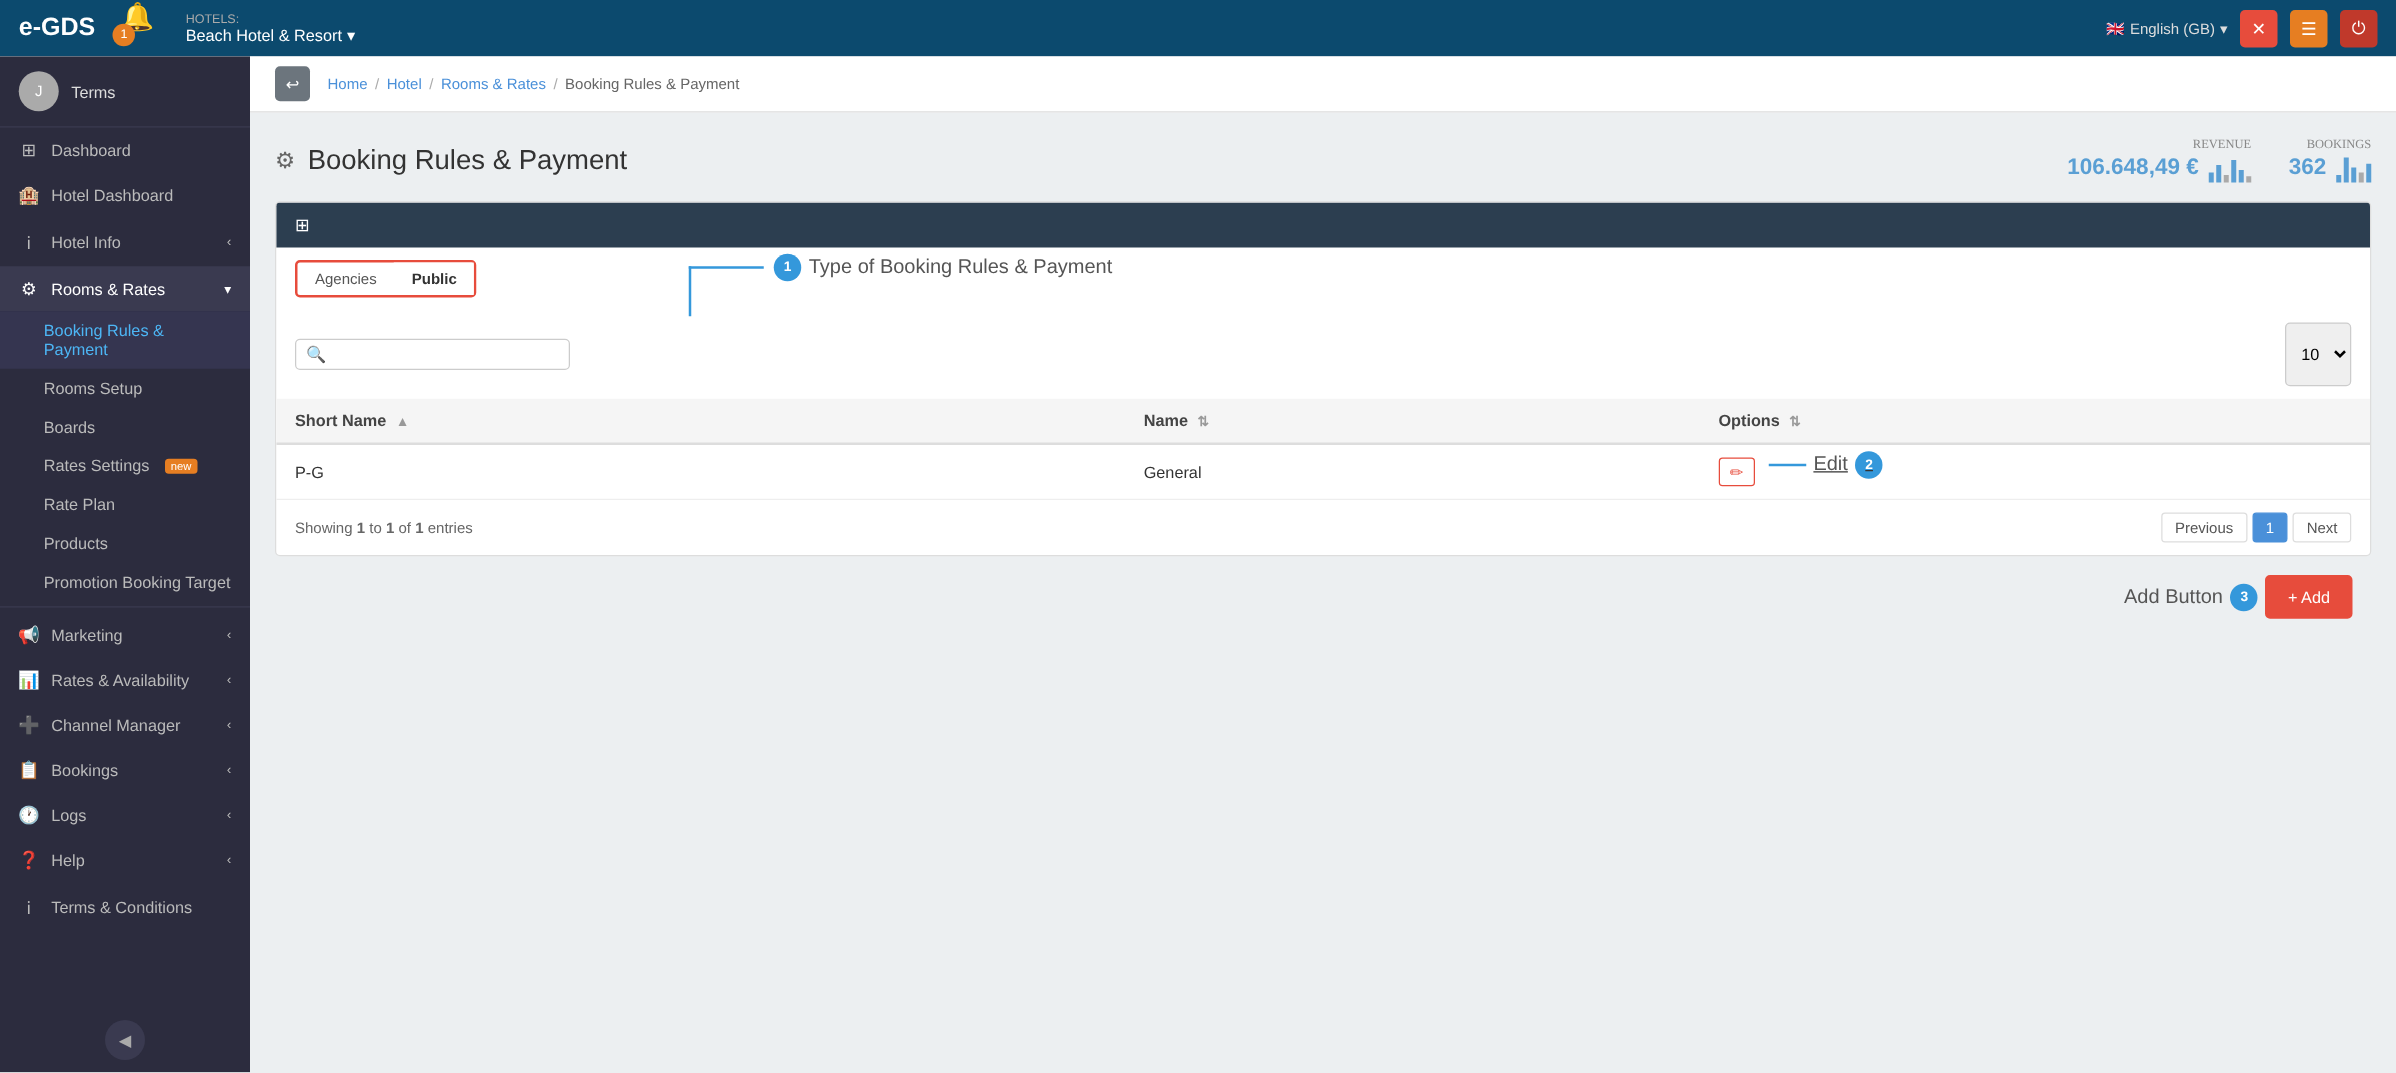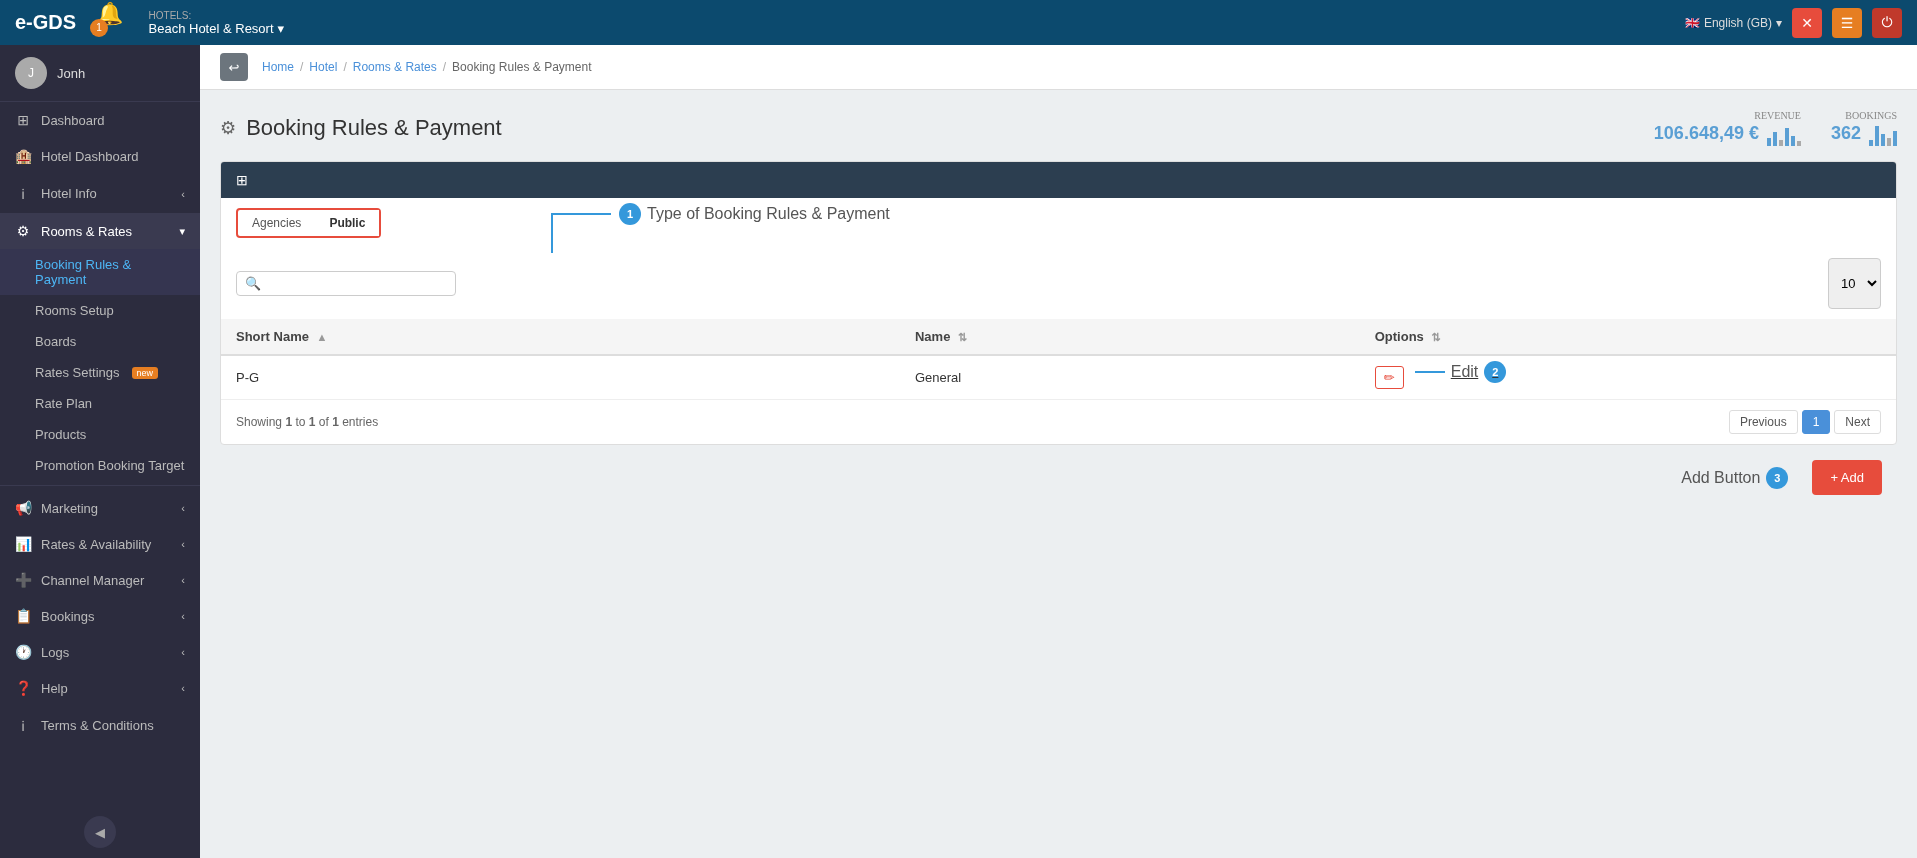--- a/index.html
+++ b/index.html
@@ -85,21 +85,21 @@
 
     .edit-btn { background: #fff; border: 1px solid #e74c3c; border-radius: 3px; padding: 3px 8px; cursor: pointer; color: #e74c3c; font-size: 13px; }
 
     
     .table-footer { padding: 10px 15px; display: flex; align-items: center; justify-content: space-between; font-size: 12px; color: #666; }
     .pagination { display: flex; align-items: center; gap: 4px; }
     .page-btn { padding: 4px 10px; border: 1px solid #ddd; background: #fff; cursor: pointer; border-radius: 3px; font-size: 12px; color: #555; }
     .page-btn.active { background: #4a90d9; color: #fff; border-color: #4a90d9; }
 
     
-    .add-btn-area { padding: 15px; display: flex; justify-content: flex-end; align-items: center; gap: 24px; }
+    .add-btn-area { padding: 15px; display: flex; justify-content: flex-end; align-items: center; gap: 6px; }
     .add-btn { background: #e74c3c; color: #fff; border: none; padding: 8px 16px; border-radius: 4px; cursor: pointer; font-size: 13px; display: flex; align-items: center; gap: 6px; border: 2px solid #e74c3c; }
 
     
     .callout { background: #3498db; color: #fff; border-radius: 50%; width: 22px; height: 22px; display: flex; align-items: center; justify-content: center; font-size: 11px; font-weight: bold; }
     .callout-label { font-size: 16px; color: #555; }
   </style>
 </head>
 <body>
 
 <div class="topnav">
@@ -127,21 +127,21 @@
     <div class="topnav-icon-btn orange">☰</div>
     <div class="topnav-icon-btn darkred">⏻</div>
   </div>
 </div>
 
 <div class="main-layout">
 
   <div class="sidebar">
     <div class="sidebar-user">
       <div class="sidebar-avatar">J</div>
-      <span class="sidebar-username">Jonh</span>
+      <span class="sidebar-username">Terms</span>
     </div>
 
     <div class="sidebar-nav-item">
       <span class="icon">⊞</span>
       <span>Dashboard</span>
     </div>
     <div class="sidebar-nav-item">
       <span class="icon">🏨</span>
       <span>Hotel Dashboard</span>
     </div>

